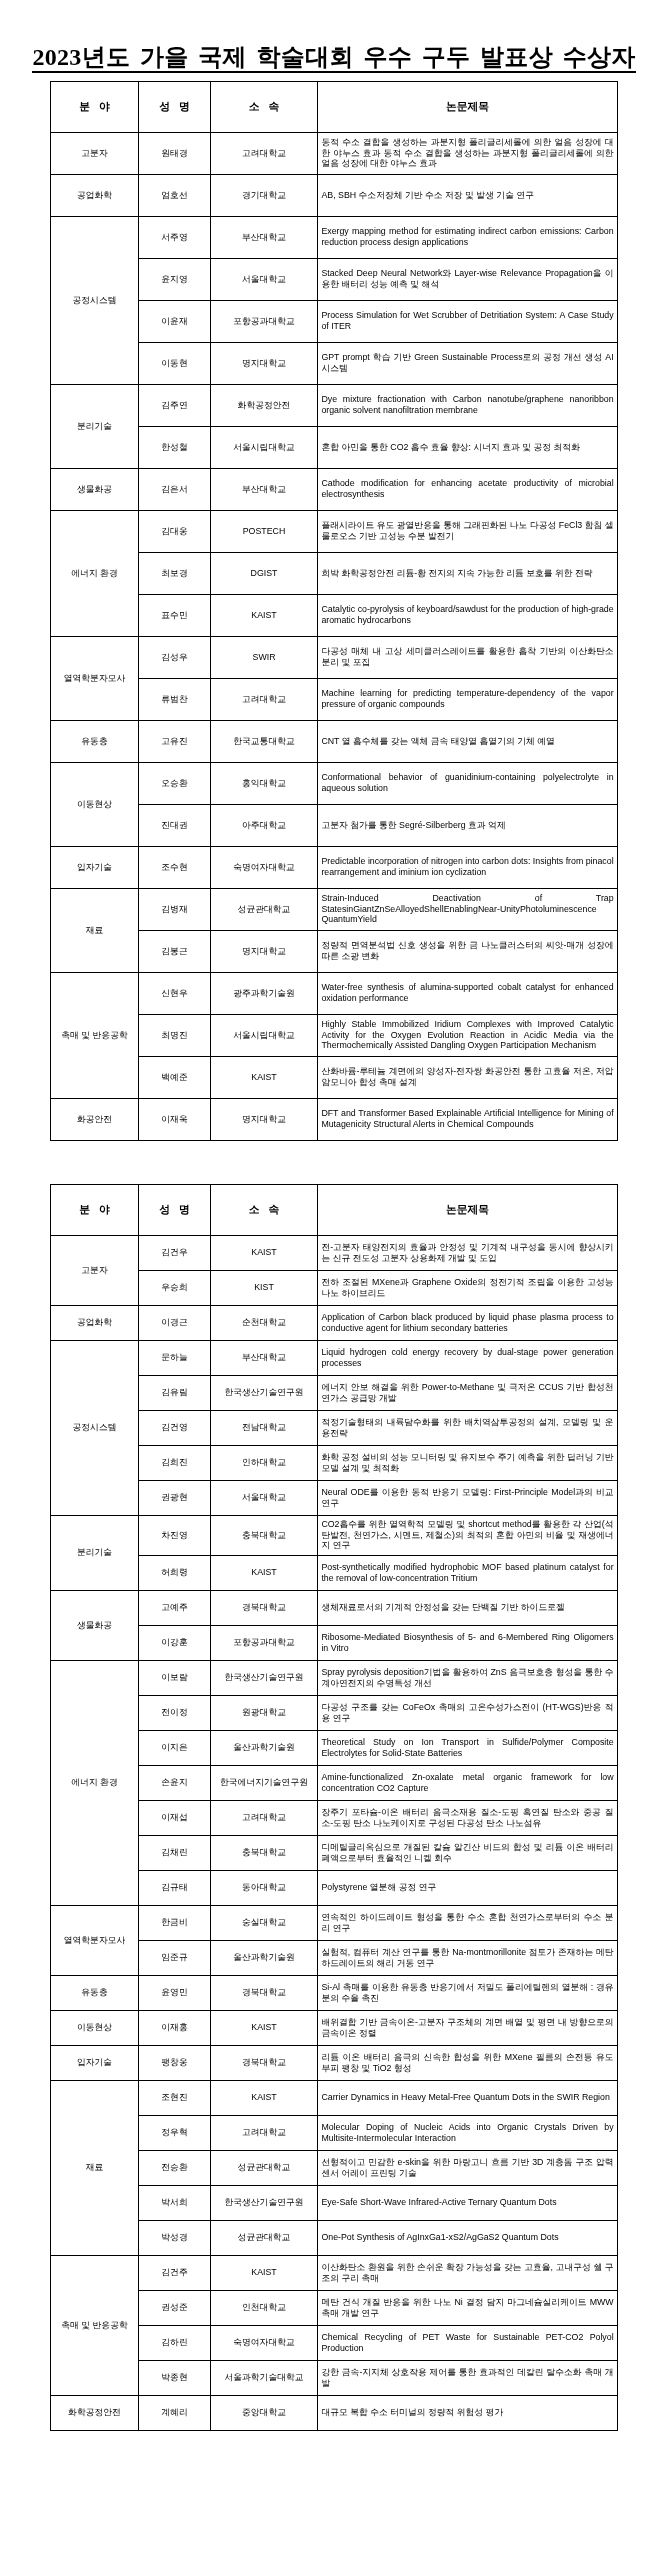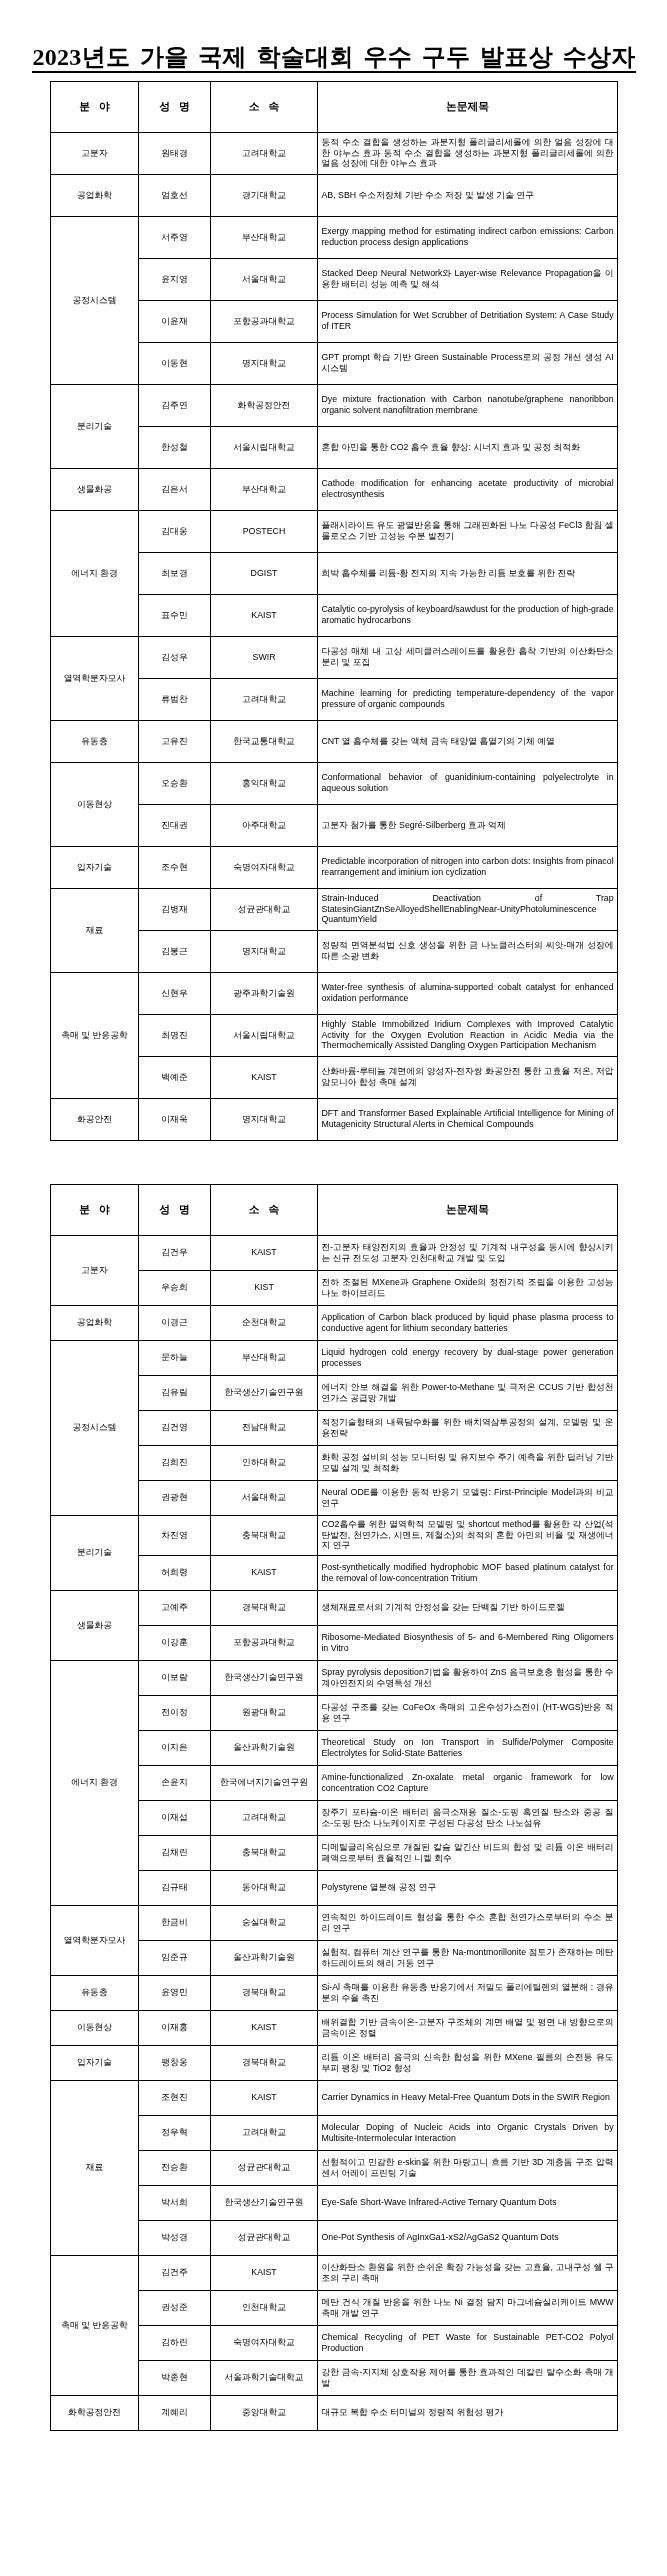--- a/index.html
+++ b/index.html
@@ -146,21 +146,21 @@
           </tr>
           <tr class="group-start">
             <td class="col-field" rowspan="3">에너지 환경</td>
             <td class="col-name">김대웅</td>
             <td class="col-affil">POSTECH</td>
             <td class="col-paper">플래시라이트 유도 광열반응을 통해 그래핀화된 나노 다공성 FeCl3 함침 셀룰로오스 기반 고성능 수분 발전기</td>
           </tr>
           <tr>
             <td class="col-name">최보경</td>
             <td class="col-affil">DGIST</td>
-            <td class="col-paper">희박 흡수체를 리튬-황 전지의 지속 가능한 리튬 보호를 위한 전략</td>
+            <td class="col-paper">희박 화학공정안전 리튬-황 전지의 지속 가능한 리튬 보호를 위한 전략</td>
           </tr>
           <tr>
             <td class="col-name">표수민</td>
             <td class="col-affil">KAIST</td>
             <td class="col-paper">Catalytic co-pyrolysis of keyboard/sawdust for the production of high-grade aromatic hydrocarbons</td>
           </tr>
           <tr class="group-start">
             <td class="col-field" rowspan="2">열역학분자모사</td>
             <td class="col-name">김성우</td>
             <td class="col-affil">SWIR</td>
@@ -245,21 +245,21 @@
           <th>성 명</th>
           <th>소 속</th>
           <th>논문제목</th>
         </tr>
       </thead>
       <tbody>
           <tr class="group-start">
             <td class="col-field" rowspan="2">고분자</td>
             <td class="col-name">김건우</td>
             <td class="col-affil">KAIST</td>
-            <td class="col-paper">전-고분자 태양전지의 효율과 안정성 및 기계적 내구성을 동시에 향상시키는 신규 전도성 고분자 인천대학교 개발 및 도입</td>
+            <td class="col-paper">전-고분자 태양전지의 효율과 안정성 및 기계적 내구성을 동시에 향상시키는 신규 전도성 고분자 상용화제 개발 및 도입</td>
           </tr>
           <tr>
             <td class="col-name">우승희</td>
             <td class="col-affil">KIST</td>
             <td class="col-paper">전하 조절된 MXene과 Graphene Oxide의 정전기적 조립을 이용한 고성능 나노 하이브리드</td>
           </tr>
           <tr class="group-start">
             <td class="col-field" rowspan="1">공업화학</td>
             <td class="col-name">이경근</td>
             <td class="col-affil">순천대학교</td>

